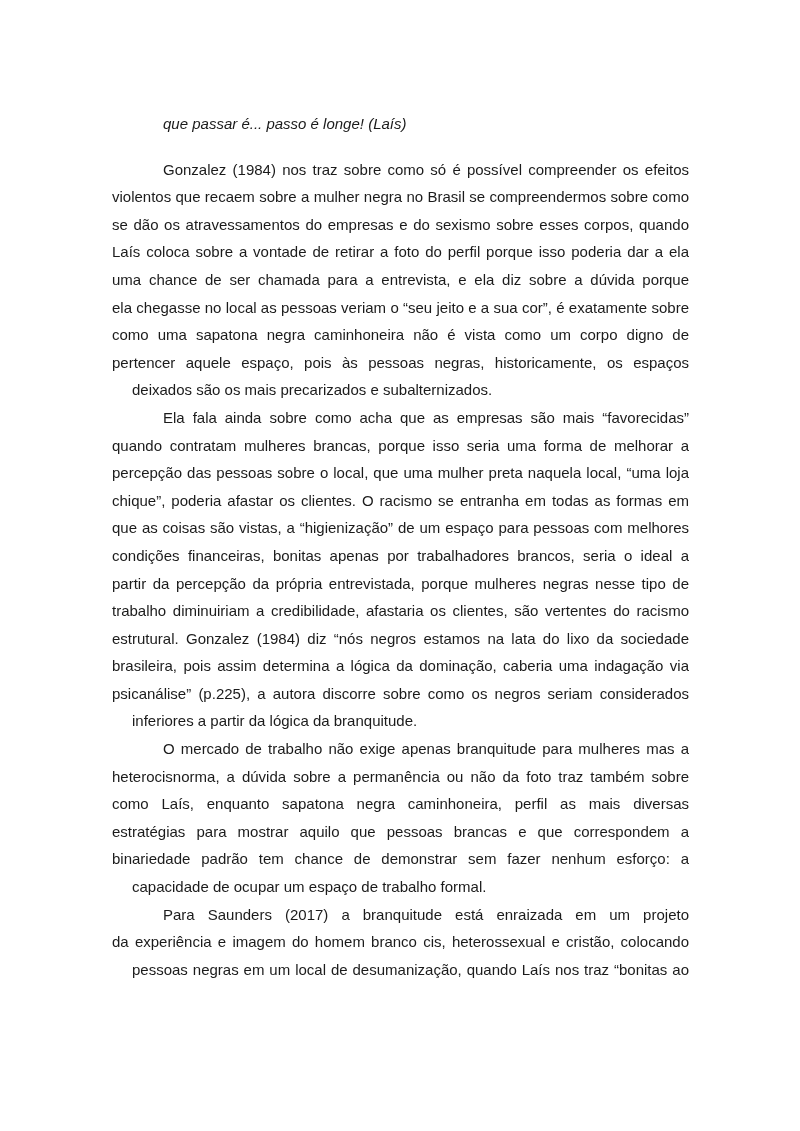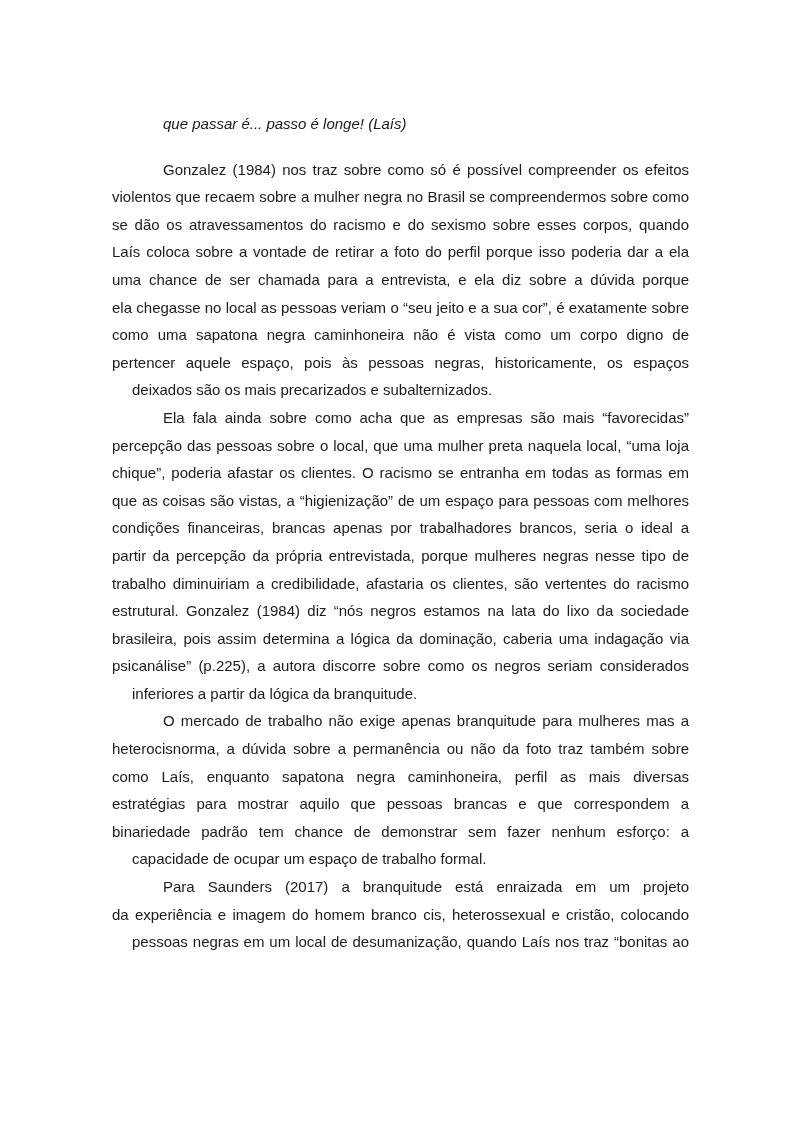--- a/index.html
+++ b/index.html
@@ -53,34 +53,35 @@
 </head>
 <body>
 
 <div class="page">
   <div class="content">
     <div class="epigraph">que passar é... passo é longe! (Laís)</div>
     <div id="paragraphs">
         <div class="paragraph">
           <div class="line first">Gonzalez (1984) nos traz sobre como só é possível compreender os efeitos</div>
           <div class="line">violentos que recaem sobre a mulher negra no Brasil se compreendermos sobre como</div>
-          <div class="line">se dão os atravessamentos do racismo e do sexismo sobre esses corpos, quando</div>
+          <div class="line">se dão os atravessamentos do empresas e do sexismo sobre esses corpos, quando</div>
           <div class="line">Laís coloca sobre a vontade de retirar a foto do perfil porque isso poderia dar a ela</div>
           <div class="line">uma chance de ser chamada para a entrevista, e ela diz sobre a dúvida porque quando</div>
           <div class="line">ela chegasse no local as pessoas veriam o “seu jeito e a sua cor”, é exatamente sobre</div>
           <div class="line">como uma sapatona negra caminhoneira não é vista como um corpo digno de</div>
           <div class="line">pertencer aquele espaço, pois às pessoas negras, historicamente, os espaços</div>
           <div class="line last">deixados são os mais precarizados e subalternizados.</div>
         </div>
         <div class="paragraph">
           <div class="line first">Ela fala ainda sobre como acha que as empresas são mais “favorecidas”</div>
+          <div class="line">quando contratam mulheres brancas, porque isso seria uma forma de melhorar a</div>
           <div class="line">percepção das pessoas sobre o local, que uma mulher preta naquela local, “uma loja</div>
           <div class="line">chique”, poderia afastar os clientes. O racismo se entranha em todas as formas em</div>
           <div class="line">que as coisas são vistas, a “higienização” de um espaço para pessoas com melhores</div>
-          <div class="line">condições financeiras, brancas apenas por trabalhadores brancos, seria o ideal a</div>
+          <div class="line">condições financeiras, bonitas apenas por trabalhadores brancos, seria o ideal a</div>
           <div class="line">partir da percepção da própria entrevistada, porque mulheres negras nesse tipo de</div>
           <div class="line">trabalho diminuiriam a credibilidade, afastaria os clientes, são vertentes do racismo</div>
           <div class="line">estrutural. Gonzalez (1984) diz “nós negros estamos na lata do lixo da sociedade</div>
           <div class="line">brasileira, pois assim determina a lógica da dominação, caberia uma indagação via</div>
           <div class="line">psicanálise” (p.225), a autora discorre sobre como os negros seriam considerados</div>
           <div class="line last">inferiores a partir da lógica da branquitude.</div>
         </div>
         <div class="paragraph">
           <div class="line first">O mercado de trabalho não exige apenas branquitude para mulheres mas a</div>
           <div class="line">heterocisnorma, a dúvida sobre a permanência ou não da foto traz também sobre</div>

